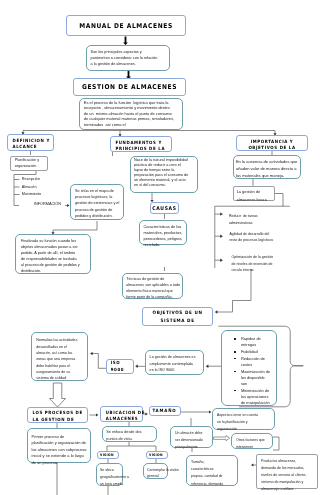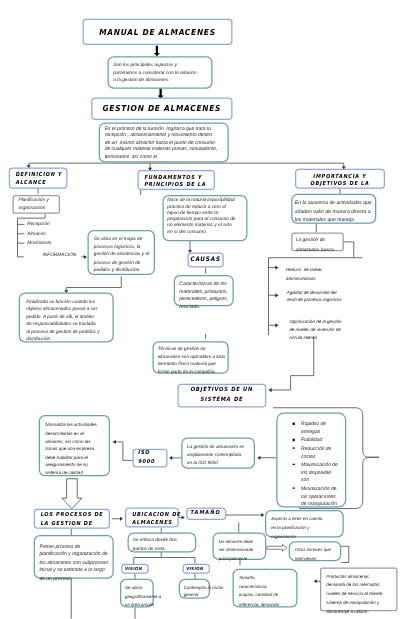--- a/index.html
+++ b/index.html
@@ -1,18 +1,18 @@
 <!DOCTYPE html>
 <html><head>
 <meta charset="utf-8">
 <style>
   html,body{margin:0;padding:0;}
   body{width:320px;height:495px;background:#fff;overflow:hidden;
         font-family:"Liberation Sans",sans-serif;}
-  #stage{position:absolute;left:0;top:0;width:256px;height:495px;font-style:italic;}
+  #stage{position:absolute;left:0;top:0;width:256px;height:495px;}
   .box{position:absolute;box-sizing:border-box;background:#fff;color:#222;overflow:visible;}
   .note,.plain{white-space:pre;}
   .hdr{border:1px solid #8EA9DB;border-radius:3px;
         display:flex;align-items:center;justify-content:center;text-align:center;
         font-family:"DejaVu Sans Condensed","DejaVu Sans",sans-serif;font-weight:bold;color:#000;}
   .hdrlines{width:100%;}
   .hdrlines span{display:block;white-space:nowrap;}
   .note{border:1px solid #6E9FAA;border-radius:5px;}
   .plain{border:1px solid #9AA0A6;border-radius:2px;}
   .treeitem{position:absolute;font-size:3.8px;color:#222;white-space:nowrap;}

